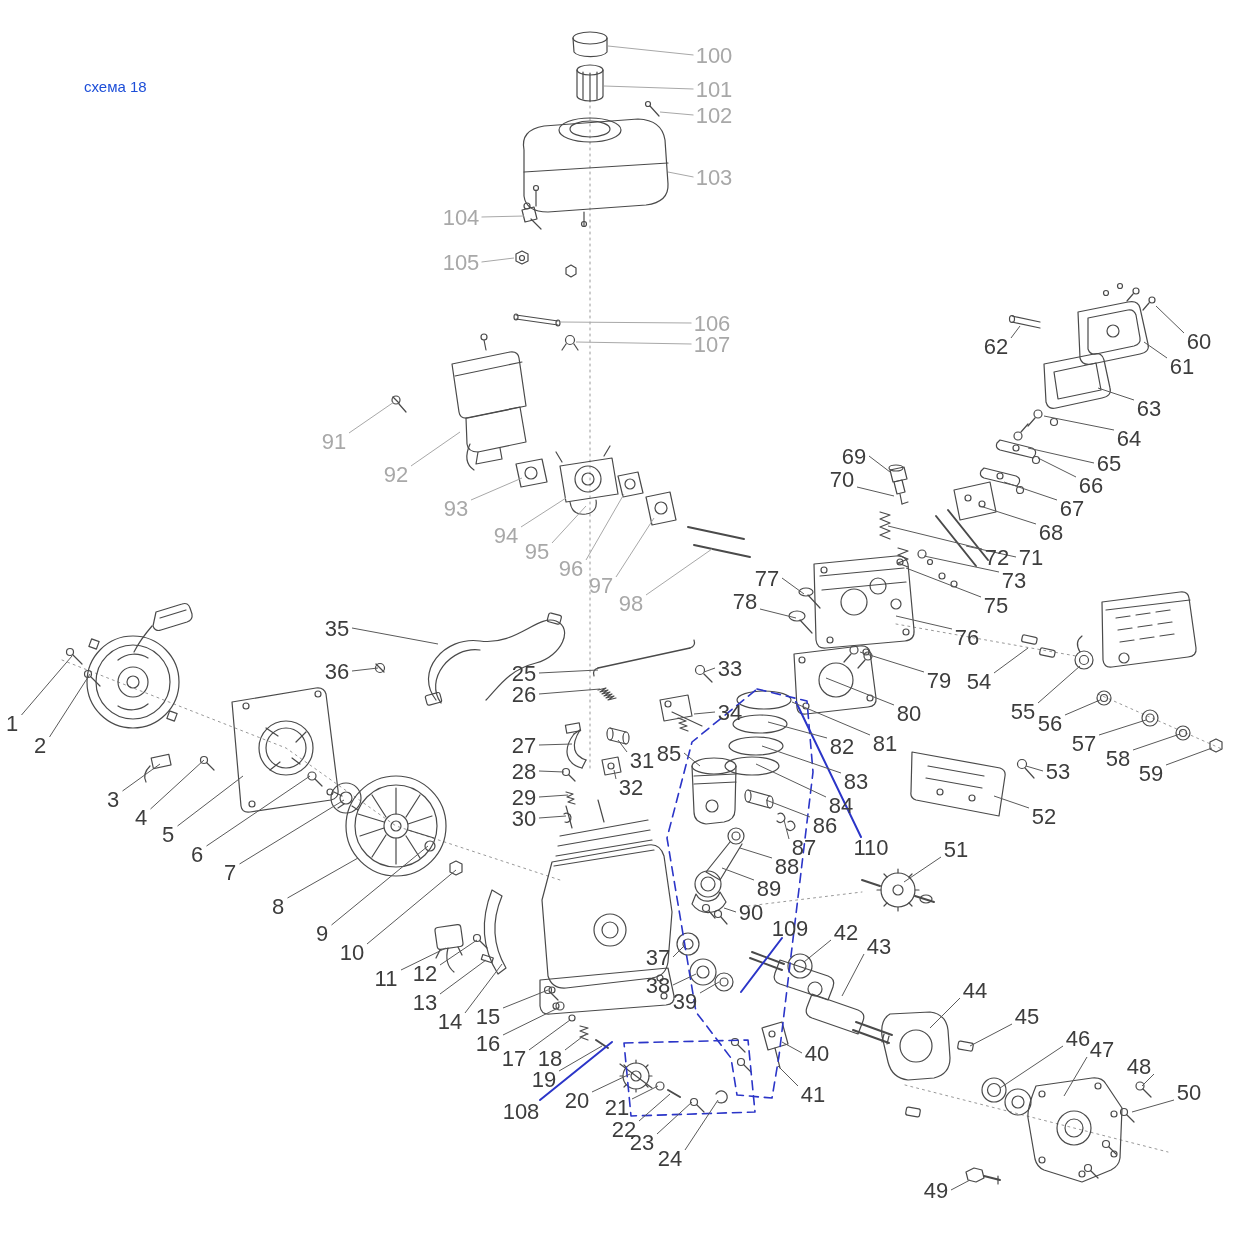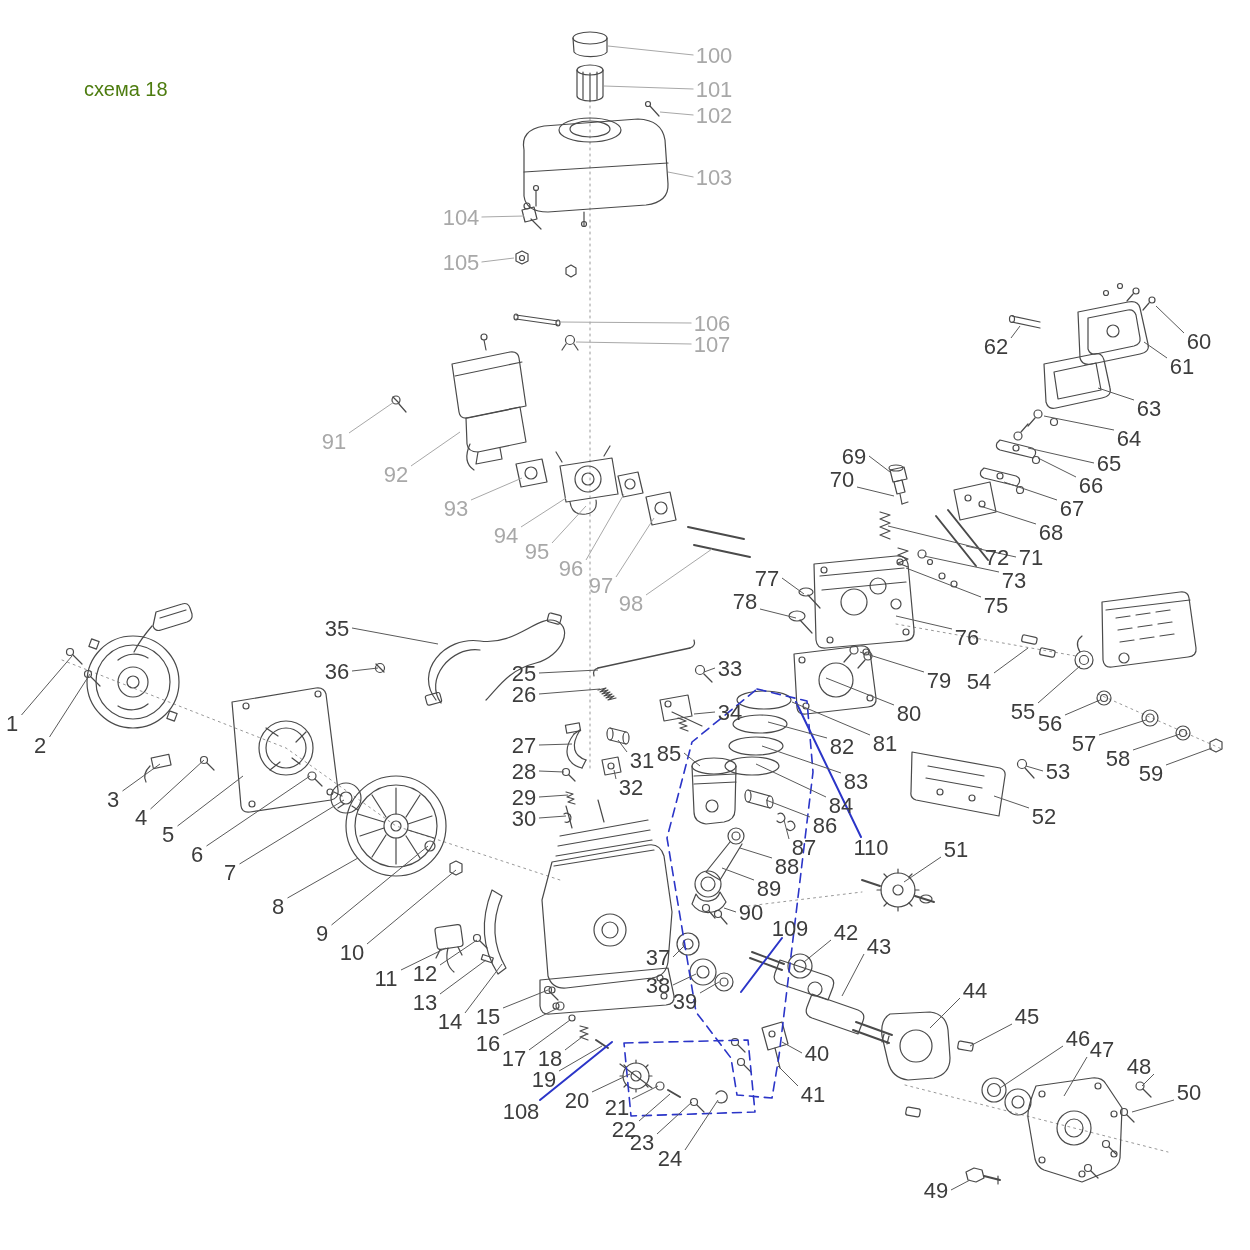--- a/index.html
+++ b/index.html
@@ -1,19 +1,19 @@
 <!DOCTYPE html>
 <html><head>
 <meta charset="utf-8">
 <style>
   html,body{margin:0;padding:0;background:#ffffff;}
   #page{position:relative;width:1250px;height:1250px;background:#ffffff;overflow:hidden;
         font-family:"Liberation Sans",sans-serif;}
   #diagram{position:absolute;left:0;top:0;}
-  .title{position:absolute;left:84px;top:78px;font-size:20px;color:#4d7c0f;}
+  .title{position:absolute;left:84px;top:78px;font-size:15px;color:#1d4ed8;}
   .part-label{font-family:"Liberation Sans",sans-serif;font-size:22px;text-anchor:middle;}
 </style>
 </head>
 <body>
 
 <div id="page">
 
   <div class="title">схема 18</div>
 
   <svg id="diagram" width="1250" height="1250" viewBox="0 0 1250 1250" xmlns="http://www.w3.org/2000/svg">

